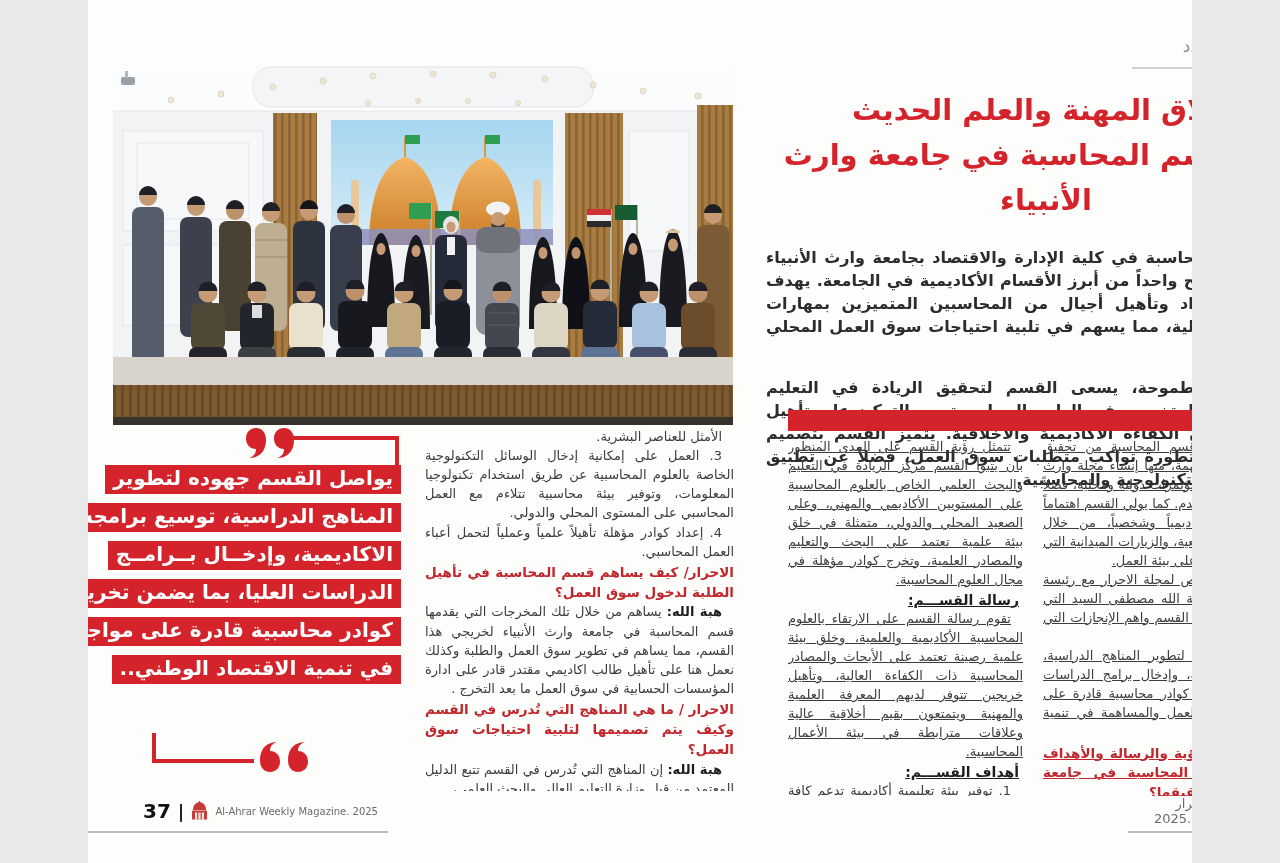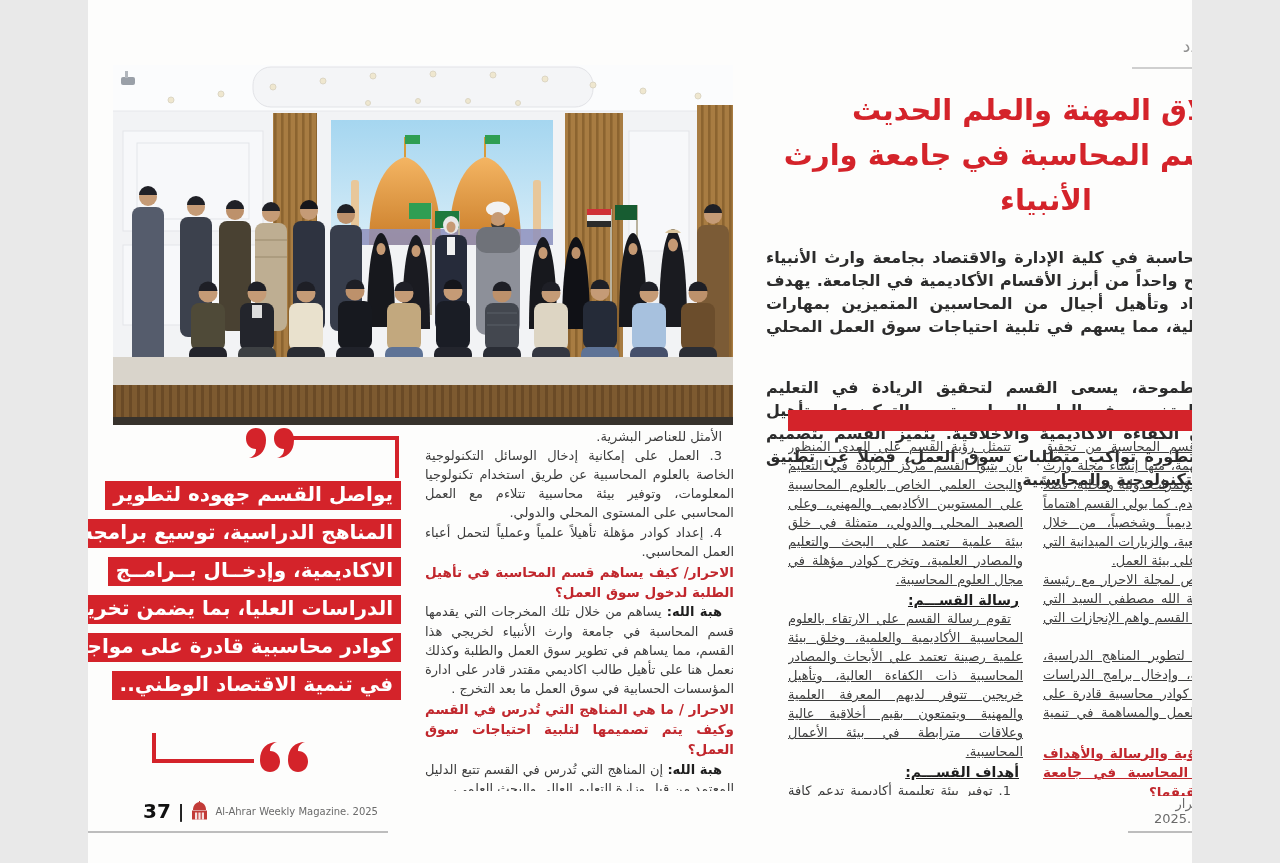--- a/index.html
+++ b/index.html
@@ -44,21 +44,21 @@
   
   .lcol{position:absolute;top:427px;left:337px;width:309px;height:364px;direction:rtl;
     text-align:justify;font-size:13px;line-height:1.47;color:#3d3d3d;overflow:hidden;}
   .lcol p{margin:0;text-indent:12px;}
   
   .qb-top{position:absolute;top:436px;left:205px;width:106px;height:42px;
     border-top:4px solid #d4232a;border-right:4px solid #d4232a;}
   .qb-bottom{position:absolute;top:733px;left:64px;width:102px;height:30px;
     border-left:4px solid #d4232a;border-bottom:4px solid #d4232a;}
   .qmark{position:absolute;}
-  .quote{position:absolute;top:481px;left:30px;width:283px;direction:rtl;text-align:right;text-decoration:underline;}
+  .quote{position:absolute;top:465px;left:30px;width:283px;direction:rtl;text-align:right;text-decoration:underline;}
   .quote .ln{margin:0 0 9px 0;line-height:1;}
   .quote .ln span{display:inline-block;background:#d4232a;color:#ffffff;font-weight:700;
     font-size:20px;padding:3px 8px 6px 8px;white-space:nowrap;}
   
   .foot{position:absolute;top:797px;height:28px;display:flex;align-items:center;gap:7px;}
   .foot-left{left:55px;}
   .foot-right{left:1040px;width:182px;justify-content:flex-end;direction:rtl;}
   .foot .num{font-weight:700;font-size:20px;color:#111;}
   .foot .sep{font-weight:700;font-size:18px;color:#222;}
   .foot .mag{font-size:10px;color:#6a6a6a;}

